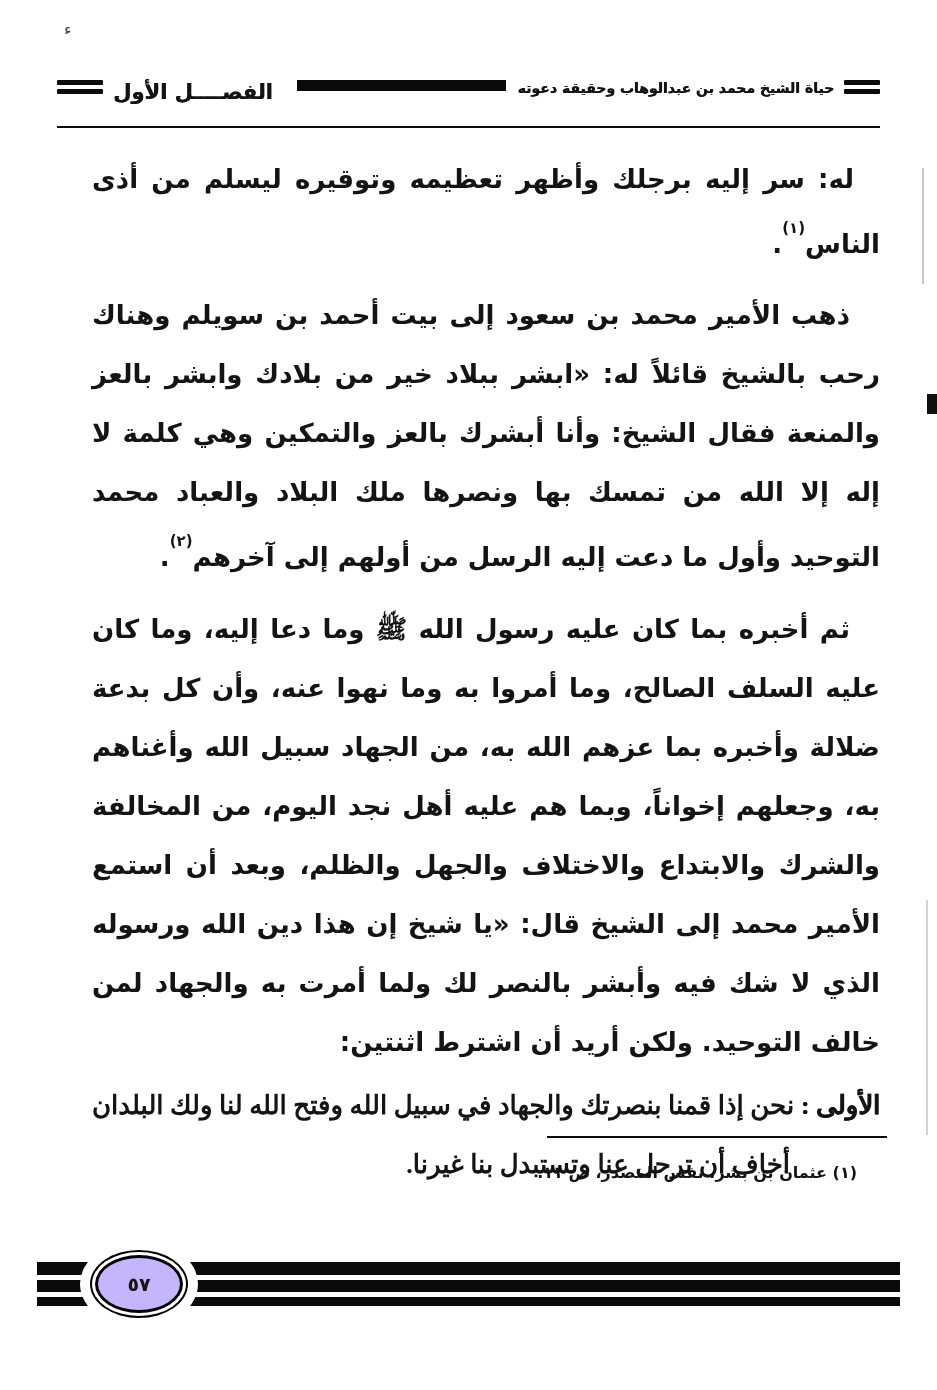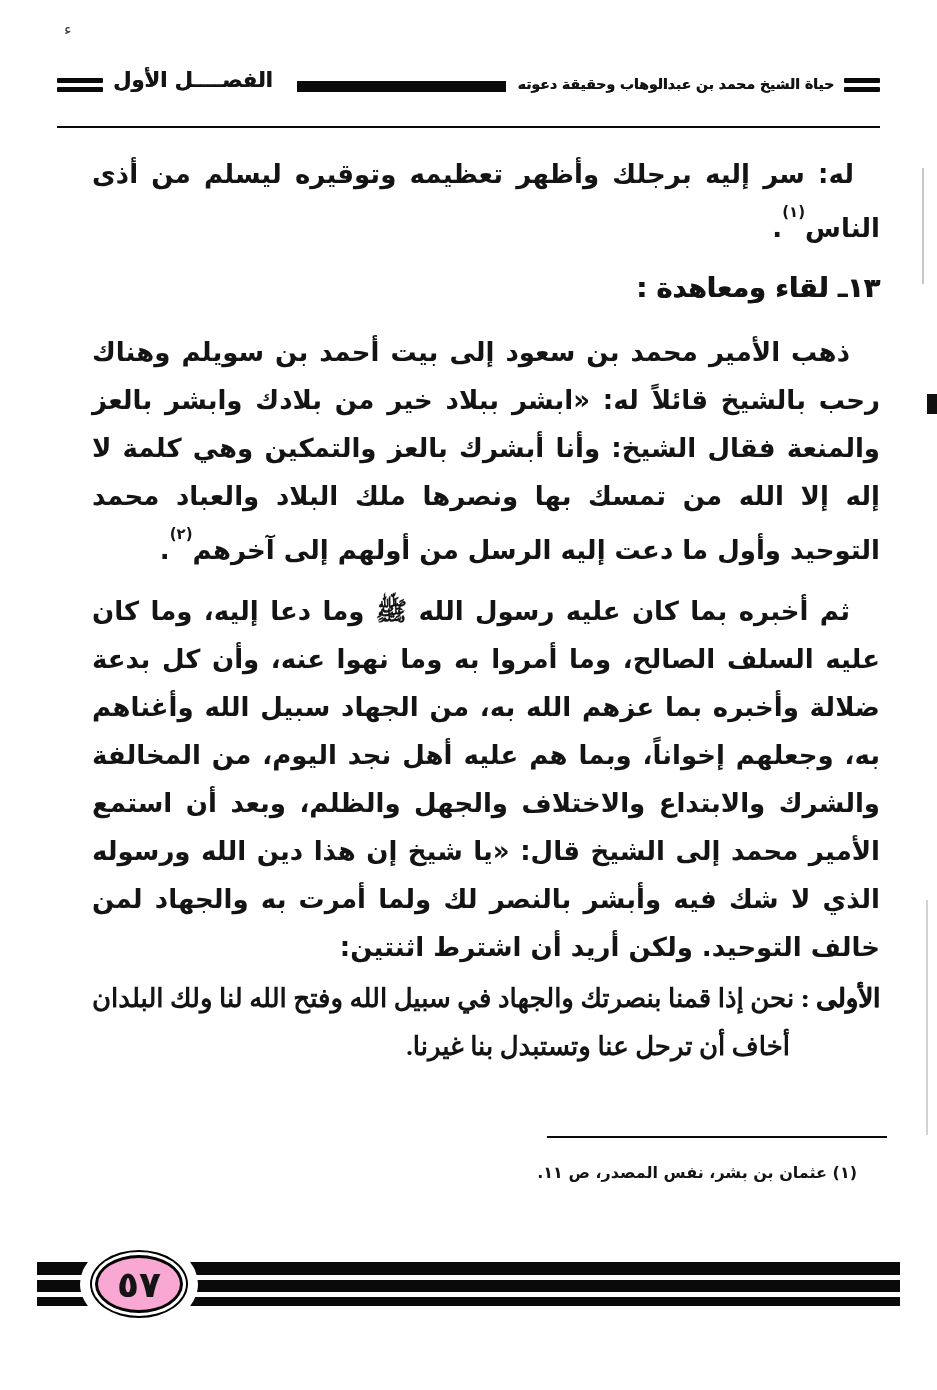--- a/index.html
+++ b/index.html
@@ -10,22 +10,22 @@
     height: 1390px;
     background: #ffffff;
     font-family: "DejaVu Sans", sans-serif;
     color: #141414;
     overflow: hidden;
   }
 
   
   .header {
     position: absolute;
-    top: 68px; left: 57px; width: 823px;
-    display: flex; align-items: flex-end;
+    top: 80px; left: 57px; width: 823px;
+    display: flex; align-items: flex-start;
     direction: ltr;
   }
   .edge-bars { display: flex; flex-direction: column; gap: 4px; }
   .edge-bars.left  { width: 46px; }
   .edge-bars.right { width: 36px; }
   .edge-bars .b { height: 5px; background: #0a0a0a; border-radius: 1px; }
   .chapter-label {
     font-size: 21px; font-weight: bold; white-space: nowrap;
     margin: 0 12px 0 10px; direction: rtl;
     text-shadow: 0.5px 0 currentColor;
@@ -38,21 +38,21 @@
   }
   .header-rule {
     position: absolute; top: 126px; left: 57px; width: 823px;
     height: 2px; background: #0a0a0a;
   }
 
   
   .body-text {
     position: absolute; top: 150px; right: 57px; width: 788px;
     direction: rtl; text-align: justify;
-    font-size: 26px; font-weight: bold; line-height: 48px;
+    font-size: 26px; font-weight: bold; line-height: 59px;
   }
   .intro { text-indent: 26px; margin-bottom: 12px; }
   .section-heading {
     font-size: 27px; margin: 12px 0 16px;
     text-shadow: 0.7px 0 currentColor;
   }
   .para { text-indent: 30px; }
   .p1 { margin-bottom: 14px; }
   .p2 { margin-bottom: 4px; }
   .condition { padding-right: 90px; text-indent: -90px; font-family: Liberation Serif, serif; }
@@ -71,24 +71,24 @@
   }
 
   
   .bottom-band { position: absolute; top: 1262px; left: 37px; width: 863px; }
   .bbar { background: #0a0a0a; }
   .bbar-1 { height: 13px; margin-bottom: 5px; }
   .bbar-2 { height: 12px; margin-bottom: 5px; }
   .bbar-3 { height: 9px; }
   .page-number-oval {
     position: absolute; left: 58px; top: -7px; width: 88px; height: 58px;
-    background: #f9a8d4; border: 3px solid #000; border-radius: 50%;
+    background: #c4b5fd; border: 3px solid #000; border-radius: 50%;
     box-shadow: 0 0 0 3px #fff, 0 0 0 5px #000, 0 0 0 15px #fff;
     display: flex; align-items: center; justify-content: center;
-    z-index: 2; font-size: 36px; font-weight: bold;
+    z-index: 2; font-size: 19px; font-weight: bold;
   }
 
   
   .artifact-blob  { position: absolute; right: 0;   top: 394px; width: 10px; height: 20px; background: #101010; }
   .artifact-line-a{ position: absolute; right: 13px; top: 168px; width: 2px; height: 116px; background: #c8c8c8; }
   .artifact-line-b{ position: absolute; right: 9px;  top: 900px; width: 2px; height: 235px; background: #d2d2d2; }
   .corner-mark    { position: absolute; left: 64px;  top: 20px; font-size: 16px; color: #444; }
 </style>
 </head>
 <body>
@@ -108,21 +108,20 @@
     <div class="edge-bars right">
       <div class="b"></div>
       <div class="b"></div>
     </div>
   </header>
   <div class="header-rule"></div>
 
   <main class="body-text">
     <p class="intro"><span>له: سر إليه برجلك وأظهر تعظيمه وتوقيره ليسلم من أذى الناس</span><sup class="fn-ref">(١)</sup><span>.</span></p>
 
-    <h2 class="section-heading">١٣ـ لقاء ومعاهدة :</h2>
 
     <p class="para p1"><span>ذهب الأمير محمد بن سعود إلى بيت أحمد بن سويلم وهناك رحب بالشيخ قائلاً له: «ابشر ببلاد خير من بلادك وابشر بالعز والمنعة فقال الشيخ: وأنا أبشرك بالعز والتمكين وهي كلمة لا إله إلا الله من تمسك بها ونصرها ملك البلاد والعباد محمد التوحيد وأول ما دعت إليه الرسل من أولهم إلى آخرهم</span><sup class="fn-ref">(٢)</sup><span>.</span></p>
 
     <p class="para p2">ثم أخبره بما كان عليه رسول الله ﷺ وما دعا إليه، وما كان عليه السلف الصالح، وما أمروا به وما نهوا عنه، وأن كل بدعة ضلالة وأخبره بما عزهم الله به، من الجهاد سبيل الله وأغناهم به، وجعلهم إخواناً، وبما هم عليه أهل نجد اليوم، من المخالفة والشرك والابتداع والاختلاف والجهل والظلم، وبعد أن استمع الأمير محمد إلى الشيخ قال: «يا شيخ إن هذا دين الله ورسوله الذي لا شك فيه وأبشر بالنصر لك ولما أمرت به والجهاد لمن خالف التوحيد. ولكن أريد أن اشترط اثنتين:</p>
 
     <p class="condition"><span class="cond-label">الأولى :</span> <span>نحن إذا قمنا بنصرتك والجهاد في سبيل الله وفتح الله لنا ولك البلدان أخاف أن ترحل عنا وتستبدل بنا غيرنا.</span></p>
   </main>
 
   <div class="footnote-rule"></div>
   <div class="footnotes">

